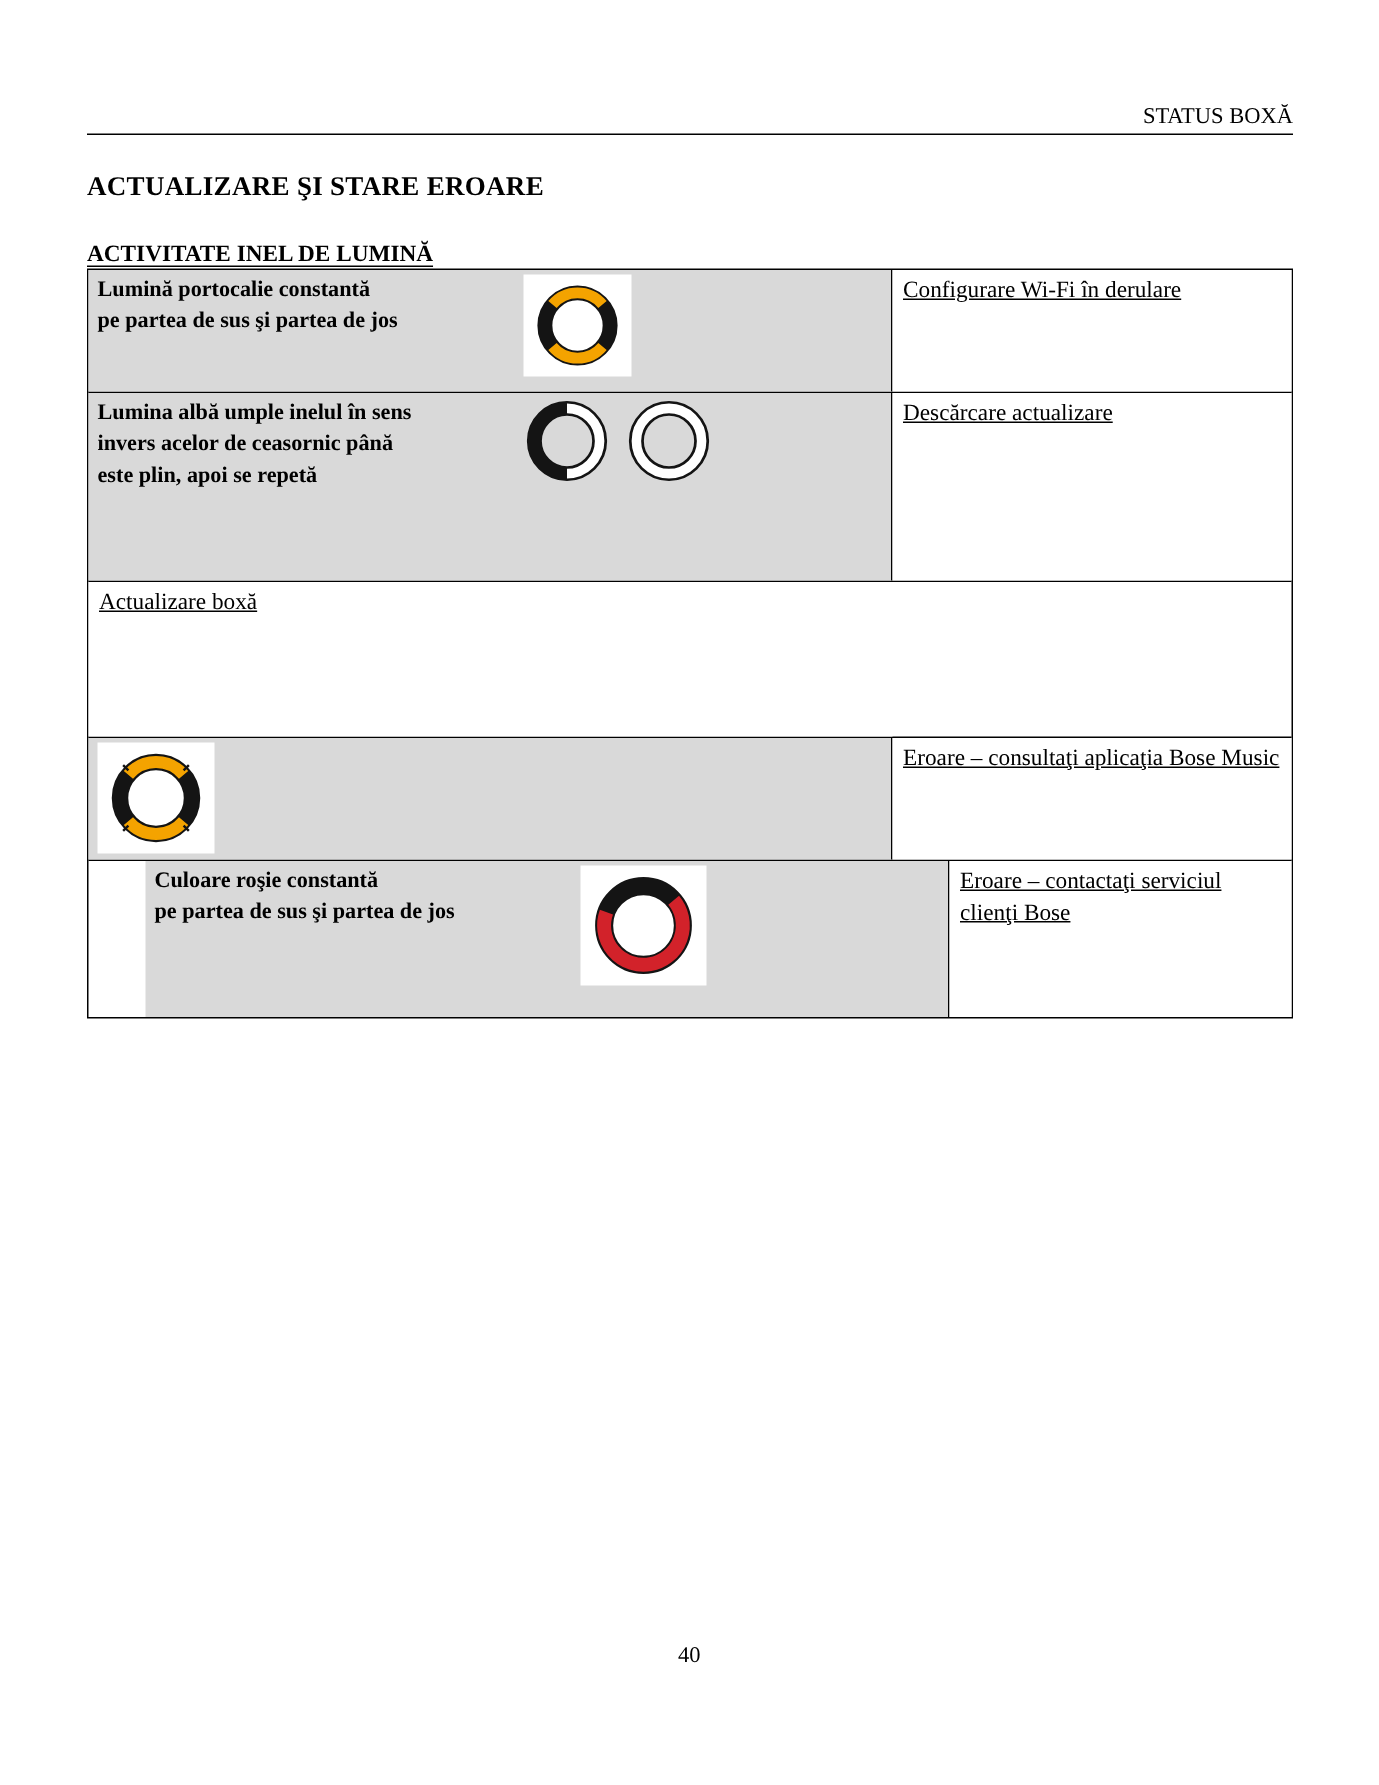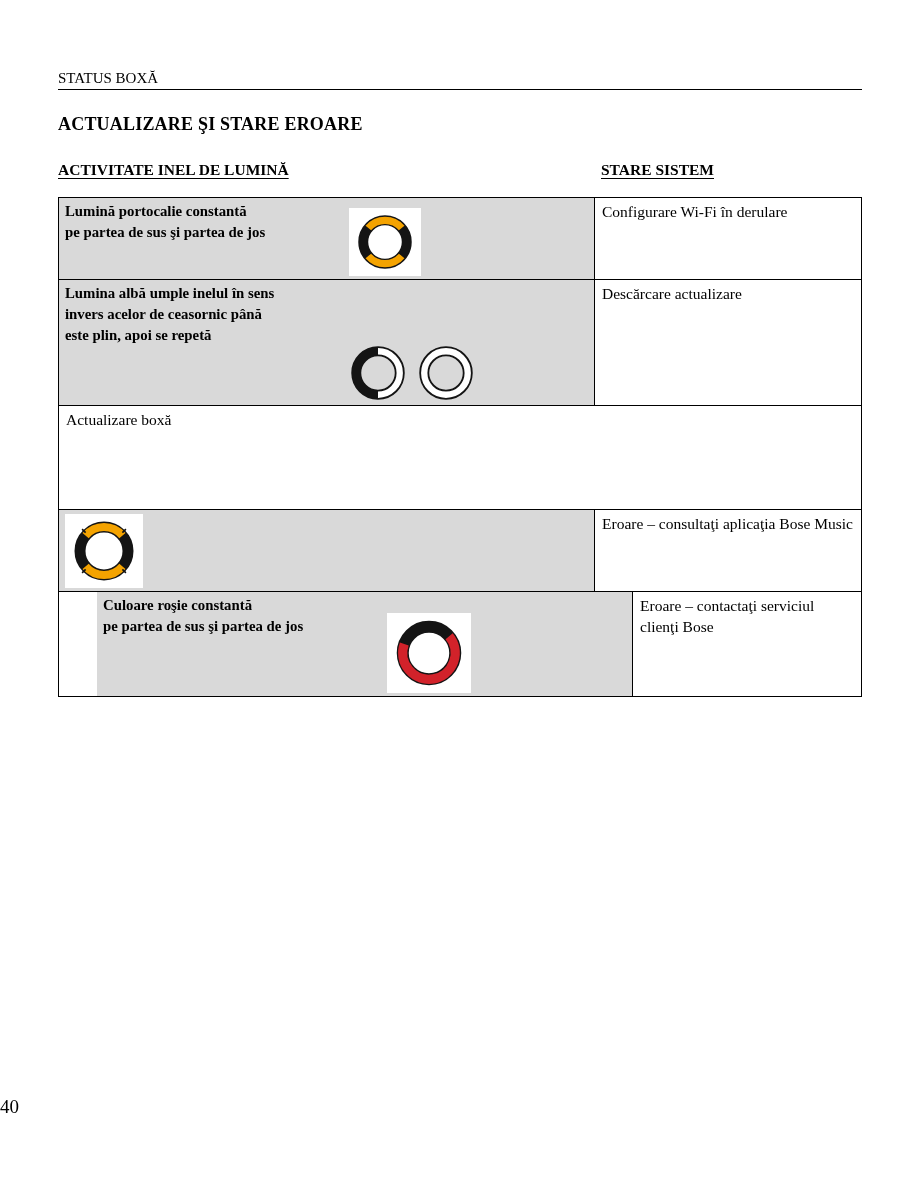--- a/index.html
+++ b/index.html
@@ -16,21 +16,21 @@
     color:#000;
     font-family:"Liberation Serif", serif;
     position:relative;
     overflow:hidden;
   }
   .content{ padding:0 57px 0 58px; }
 
   .running-header{
     margin-top:70px;
     border-bottom:1px solid #000;
-    text-align:left;
+    text-align:right;
     font-size:15px;
     padding-bottom:2px;
   }
 
   .page-title{
     margin-top:24px;
     font-size:18px;
     font-weight:bold;
     letter-spacing:0.2px;
   }
@@ -39,21 +39,21 @@
     margin-top:22px;
     font-size:15.5px;
   }
 
   .col-headers{
     margin-top:26px;
     display:grid;
     grid-template-columns:536px 1fr;
     font-weight:bold;
     font-size:15.5px;
-    padding-bottom:18px;
+    padding-bottom:0;
   }
   .col-headers .hdr{
     text-decoration:underline;
     text-underline-offset:3px;
   }
   .col-headers .hdr.status{ padding-left:7px; }
 
   .status-table{
     border:1px solid #000;
   }
@@ -63,21 +63,21 @@
     border-bottom:1px solid #000;
   }
   .trow:last-child{ border-bottom:none;padding-left:38px; }
 
   .cell-activity{
     background:var(--cell_gray);
     border-right:1px solid #000;
     padding:3px 6px;
     display:flex;
     gap:4px;
-    align-items:flex-end;
+    align-items:flex-start;
   }
   .activity-text{
     width:280px;
     flex:0 0 280px;
     align-self:flex-start;
     font-weight:bold;
     font-size:14.8px;
     line-height:1.42;
     white-space:pre-line;
   }
@@ -93,53 +93,53 @@
     padding:5px 7px;
     display:flex;
     align-items:center;
     justify-content:center;
   }
   .cell-status{
     background:#fff;
     padding:3px 7px;
     font-size:15.5px;
     line-height:1.38;
+    text-decoration:underline;
   }
 
   .r1{ min-height:82px; }
   .r2{ min-height:126px; }
   .r3{ min-height:104px; }
   .r4{ min-height:82px; }
   .r5{ min-height:104px; }
 
   .page-number{
     position:absolute;
     top:1096px;
     left:0; right:0;
-    text-align:left;
-    font-size:19px;
+    text-align:center;
+    font-size:15px;
   }
 
   svg{ display:block; }
 </style>
 </head>
 <body>
 
 <div class="content">
 
   <div class="running-header">
     <span>STATUS BOXĂ</span>
   </div>
 
   <h1 class="page-title">ACTUALIZARE ŞI STARE EROARE</h1>
 
 
   <div class="col-headers">
     <div class="hdr">ACTIVITATE INEL DE LUMINĂ</div>
-    <div class="hdr status">STARE SISTEM</div>
   </div>
 
   <div class="status-table">
 
     <div class="trow r1">
       <div class="cell-activity">
         <div class="activity-text">Lumină portocalie constantă
 pe partea de sus şi partea de jos</div>
         <div class="icon-area">
           <div class="white-box">

